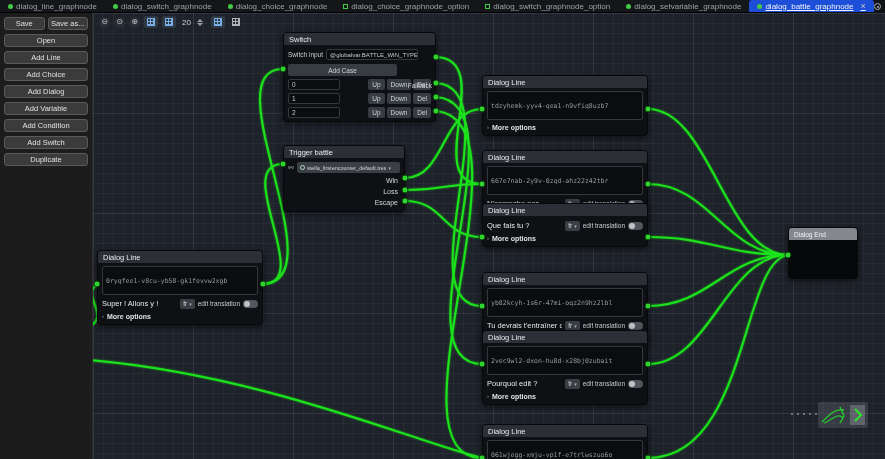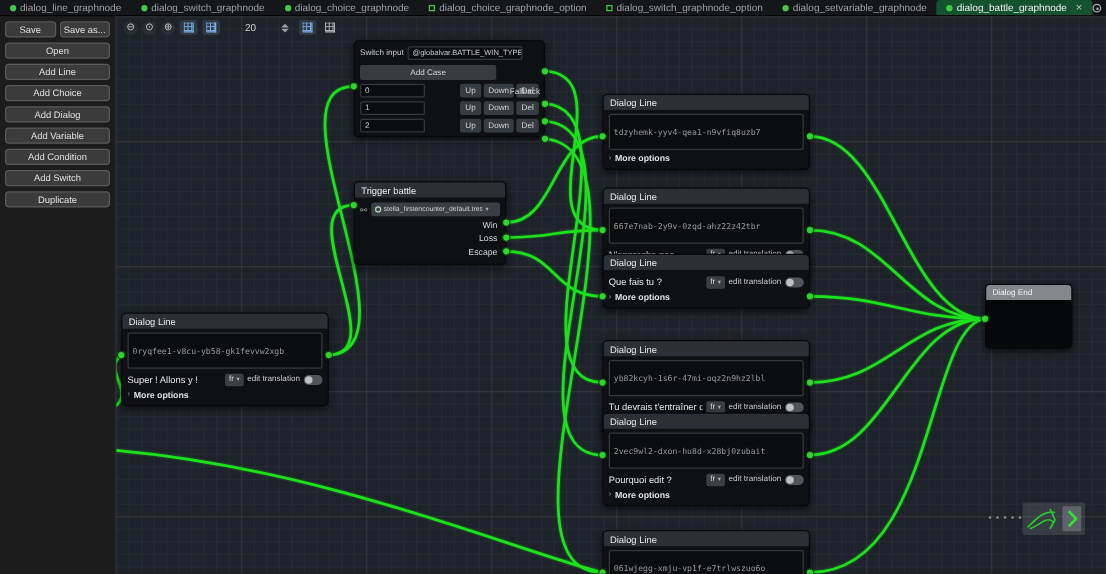--- a/index.html
+++ b/index.html
@@ -4,21 +4,21 @@
 <style>
   * { margin:0; padding:0; box-sizing:border-box; }
   html,body { width:885px; height:459px; overflow:hidden; background:#101215;
     font-family:"Liberation Sans","DejaVu Sans",sans-serif; }
 
   
   #tabbar { position:absolute; left:0; top:0; width:812px; height:13px;
     background:#14161a; display:flex; align-items:stretch; border-bottom:1px solid #000; }
   .tab { display:flex; align-items:center; gap:3px; padding:0 8px; font-size:8px;
     color:#9ba1a6; white-space:nowrap; cursor:default; }
-  .tab.active { background:#14532d; color:#f1f3f4; border-radius:3px 3px 0 0; }
+  .tab.active { background:#1d4ed8; color:#f1f3f4; border-radius:3px 3px 0 0;text-decoration:underline; }
   .tab-dot { width:5px; height:5px; border-radius:50%; background:#43c943; flex:none; }
   .tab-square { width:5px; height:5px; border:1px solid #43c943; flex:none; }
   .tab-close { margin-left:4px; color:#c4c8cc; font-size:9px; line-height:1; }
   #tabbar-right { margin-left:auto; display:flex; align-items:center; gap:6px; padding-right:5px; }
   .circ-icon { width:7px; height:7px; border-radius:50%; border:1px solid #aab0b5; position:relative; }
   .circ-icon::after { content:""; position:absolute; left:2px; top:2px; width:2px; height:2px;
     background:#aab0b5; border-radius:50%; }
 
   
   #sidebar { position:absolute; left:0; top:13px; width:93px; height:446px;
@@ -51,21 +51,21 @@
   .tb-btn { width:14px; height:12px; border-radius:2px; background:#2e3944;
     display:flex; align-items:center; justify-content:center; }
   .grid-glyph { width:8px; height:8px;
     background-image:linear-gradient(#79aee6 1px, transparent 1px),
       linear-gradient(90deg,#79aee6 1px, transparent 1px);
     background-size:3px 3px; border-right:1px solid #79aee6; border-bottom:1px solid #79aee6; }
   .grid-glyph.gray { background-image:linear-gradient(#b0b4b8 1px, transparent 1px),
       linear-gradient(90deg,#b0b4b8 1px, transparent 1px);
     border-right:1px solid #b0b4b8; border-bottom:1px solid #b0b4b8; }
   .tb-btn.flat { background:transparent; }
-  #zoom-val { color:#cfd2d6; font-size:8px; margin:0 16px; }
+  #zoom-val { color:#cfd2d6; font-size:8px; margin:0 2px; }
   .spinner { display:flex; flex-direction:column; gap:1px; margin-right:4px; }
   .spin-up { width:0; height:0; border-left:3px solid transparent; border-right:3px solid transparent;
     border-bottom:3px solid #9aa0a6; }
   .spin-down { width:0; height:0; border-left:3px solid transparent; border-right:3px solid transparent;
     border-top:3px solid #9aa0a6; }
 
   
   .node { position:absolute; background:#0e1013; border:1px solid #07080a; border-radius:4px;
     box-shadow:0 2px 6px rgba(0,0,0,.55); color:#d6d9dc; z-index:3; }
   .node-title { height:12px; background:#2c3036; border-radius:3px 3px 0 0; display:flex;
@@ -216,20 +216,21 @@
       </span>
     <span class="tb-btn">
         <span class="grid-glyph"></span>
       </span>
     <span class="tb-btn flat">
         <span class="grid-glyph gray"></span>
       </span>
   </div>
 
   <div class="node" style="left:190px; top:19px; width:153px;">
+    <div class="node-title">Switch</div>
     <div class="node-body" style="position:relative;">
       <div class="sw-input-row">
         <span class="sw-label">Switch input</span>
         <span class="sw-value" style="max-width:92px;">@globalvar.BATTLE_WIN_TYPE</span>
       </div>
       <span class="fallback-label">Fallback</span>
       <div class="addcase-btn">Add Case</div>
       <div class="sw-row">
         <span class="case-field">0</span>
         <span class="mini-btn" style="margin-left:auto;">Up</span>

